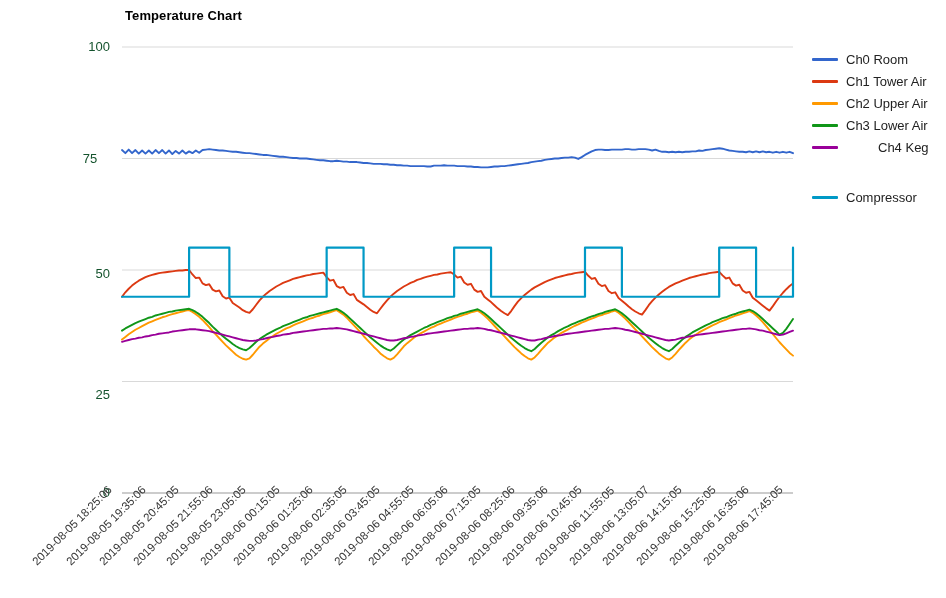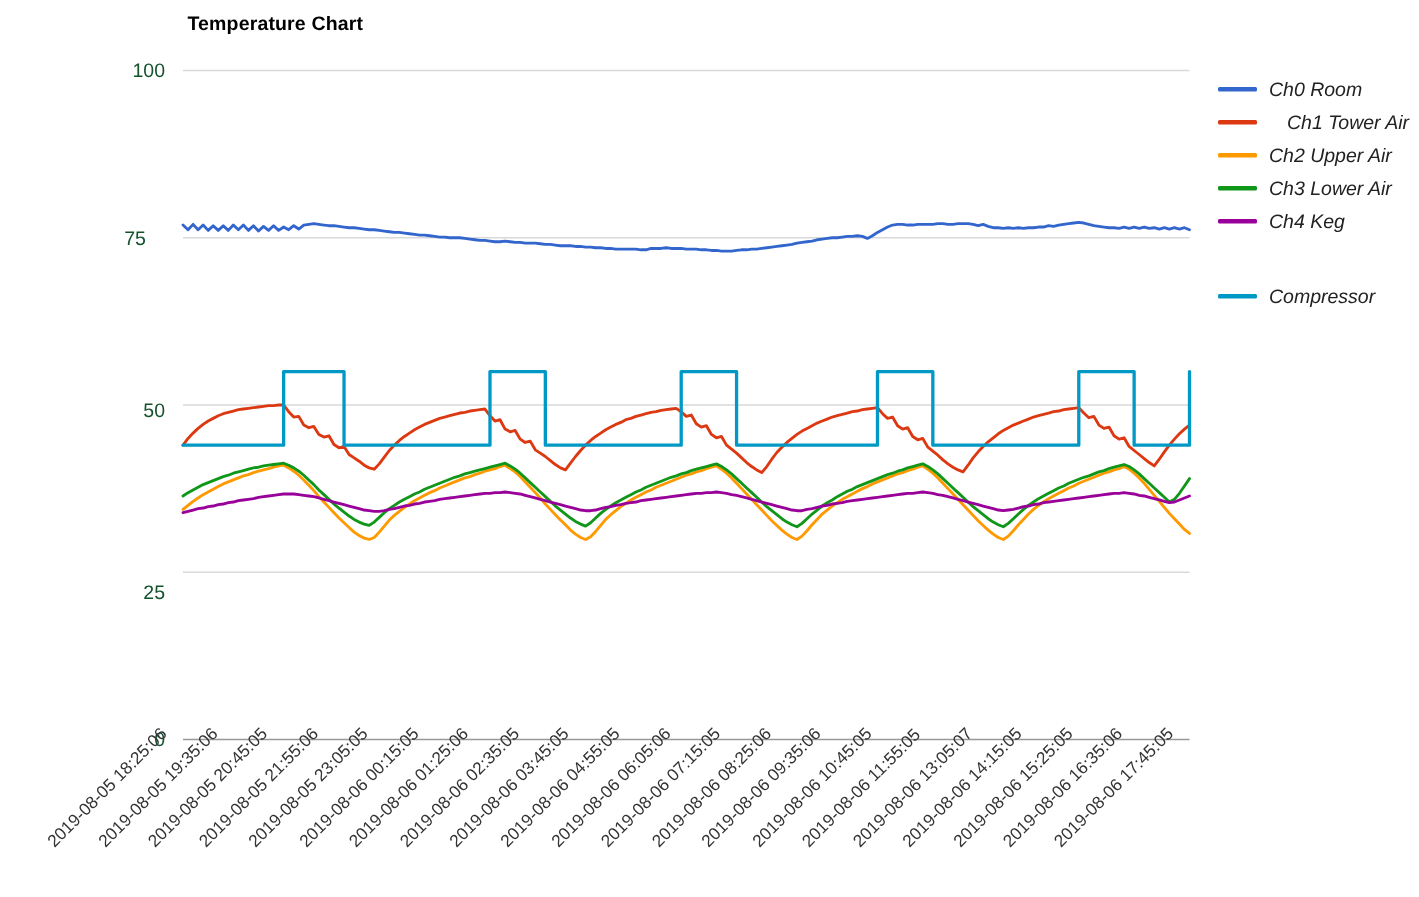--- a/index.html
+++ b/index.html
@@ -28,21 +28,20 @@
     font-weight: bold;
     color: #000000;
     letter-spacing: 0.1px;
   }
   .legend-row {
     position: absolute;
     display: flex;
     align-items: center;
     height: 22px;
     left: 812px;
-    font-style: italic;
   }
   .legend-swatch {
     width: 26px;
     height: 3px;
     margin-right: 8px;
     border-radius: 1px;
   }
   .legend-label {
     font-size: 13px;
     color: #222222;
@@ -118,33 +117,33 @@
       <div class="xtick" style="left: 600.35px; top: 559px;">2019-08-06 14:15:05</div>
       <div class="xtick" style="left: 633.9px; top: 559px;">2019-08-06 15:25:05</div>
       <div class="xtick" style="left: 667.45px; top: 559px;">2019-08-06 16:35:06</div>
       <div class="xtick" style="left: 701px; top: 559px;">2019-08-06 17:45:05</div>
     </div>
   <div id="legend">
       <div class="legend-row" style="top: 48px;">
         <div class="legend-swatch" style="background: rgb(51, 102, 204);"></div>
         <div class="legend-label">Ch0 Room</div>
       </div>
-      <div class="legend-row" style="top: 70px; gap: 12px;">
+      <div class="legend-row" style="top: 70px;">
         <div class="legend-swatch" style="background: rgb(220, 57, 18);"></div>
         <div class="legend-label">Ch1 Tower Air</div>
       </div>
       <div class="legend-row" style="top: 92px;">
         <div class="legend-swatch" style="background: rgb(255, 153, 0);"></div>
         <div class="legend-label">Ch2 Upper Air</div>
       </div>
       <div class="legend-row" style="top: 114px;">
         <div class="legend-swatch" style="background: rgb(16, 150, 24);"></div>
         <div class="legend-label">Ch3 Lower Air</div>
       </div>
-      <div class="legend-row" style="top: 136px;">
+      <div class="legend-row" style="top: 136px; gap: 32px;">
         <div class="legend-swatch" style="background: rgb(153, 0, 153);"></div>
         <div class="legend-label">Ch4 Keg</div>
       </div>
       <div class="legend-row" style="top: 158px; margin-top: 28px;">
         <div class="legend-swatch" style="background: rgb(0, 153, 198);"></div>
         <div class="legend-label">Compressor</div>
       </div>
     </div>
 
 </div>

